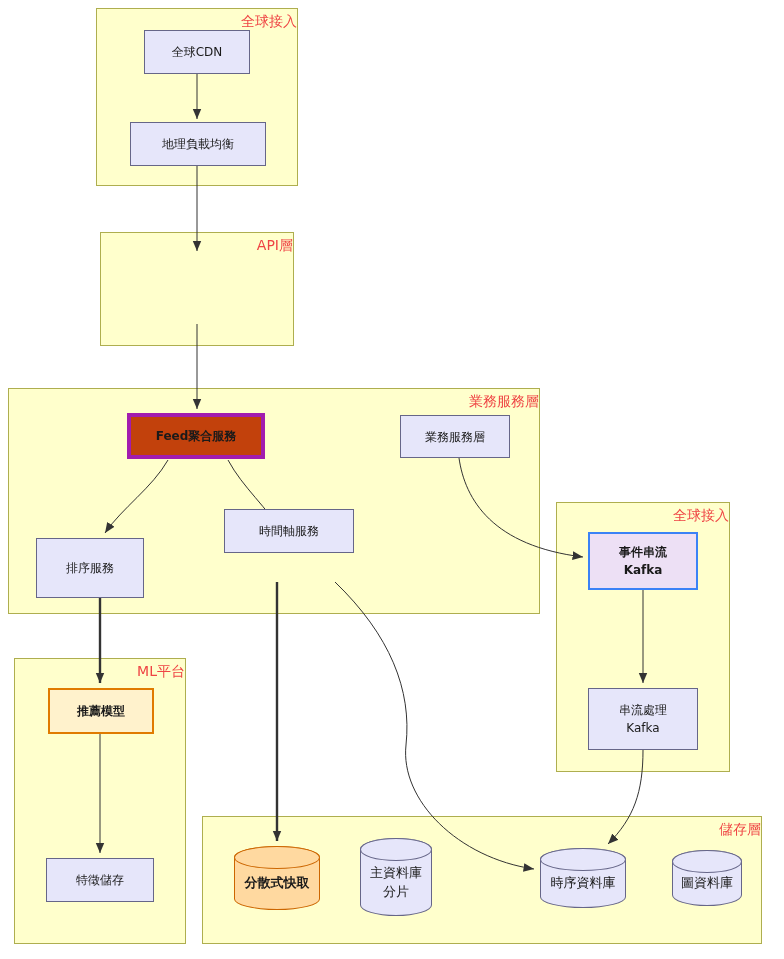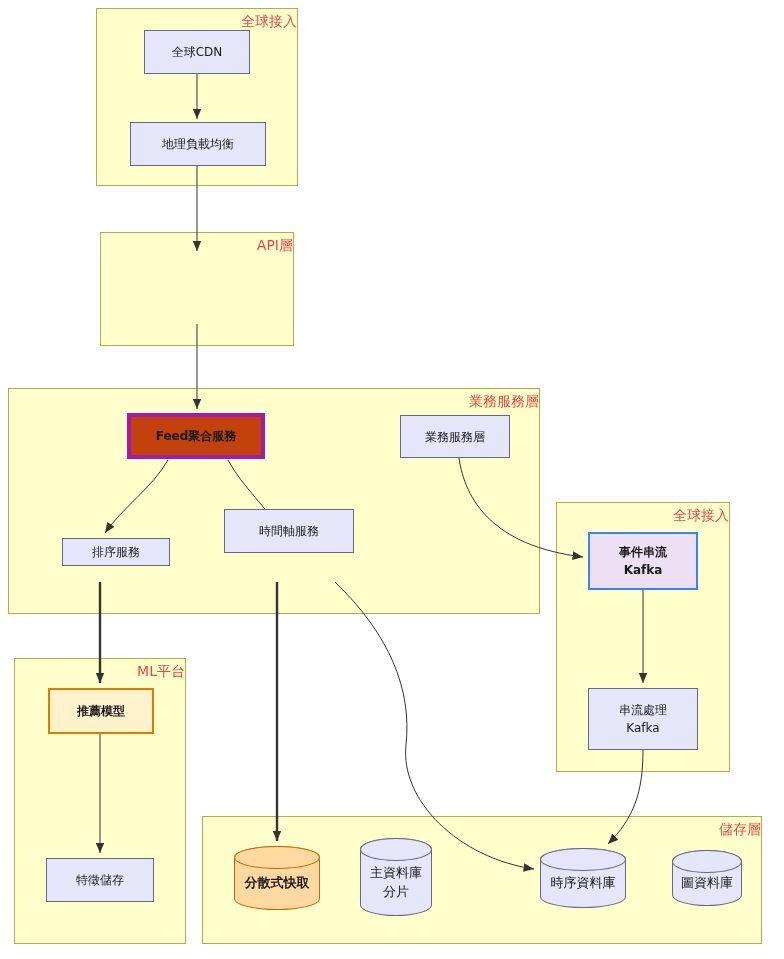--- a/index.html
+++ b/index.html
@@ -84,21 +84,21 @@
 
 
   <div class="node green" style="left:127px; top:413px; width:138px; height:46px">
     <span>Feed聚合服務</span>
   </div>
 
   <div class="node" style="left:400px; top:415px; width:110px; height:43px">
     <span>業務服務層</span>
   </div>
 
-  <div class="node" style="left:62px; top:538px; width:108px; height:28px">
+  <div class="node" style="left:36px; top:538px; width:108px; height:60px">
     <span>排序服務</span>
   </div>
 
   <div class="node" style="left:224px; top:509px; width:130px; height:44px">
     <span>時間軸服務</span>
   </div>
 
   <div class="node purple" style="left:588px; top:532px; width:110px; height:58px">
     <span>事件串流</span>
     <span>Kafka</span>

